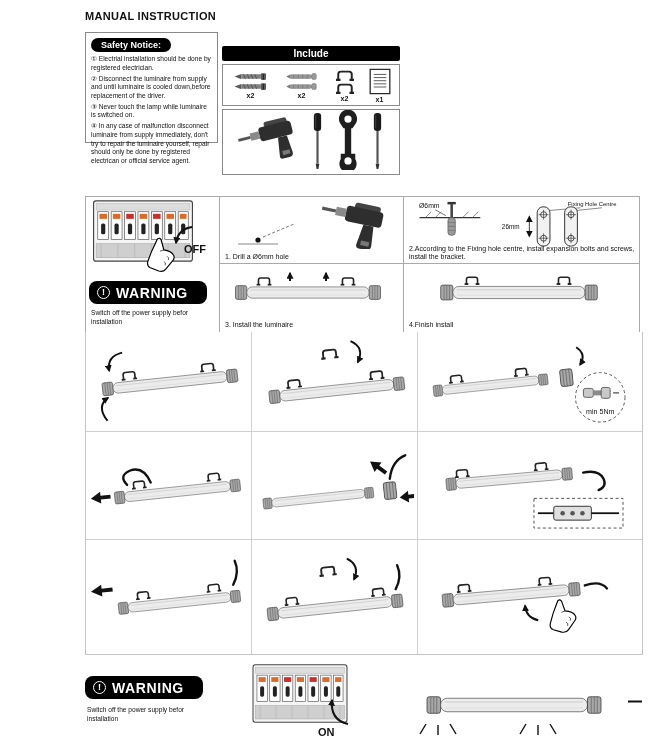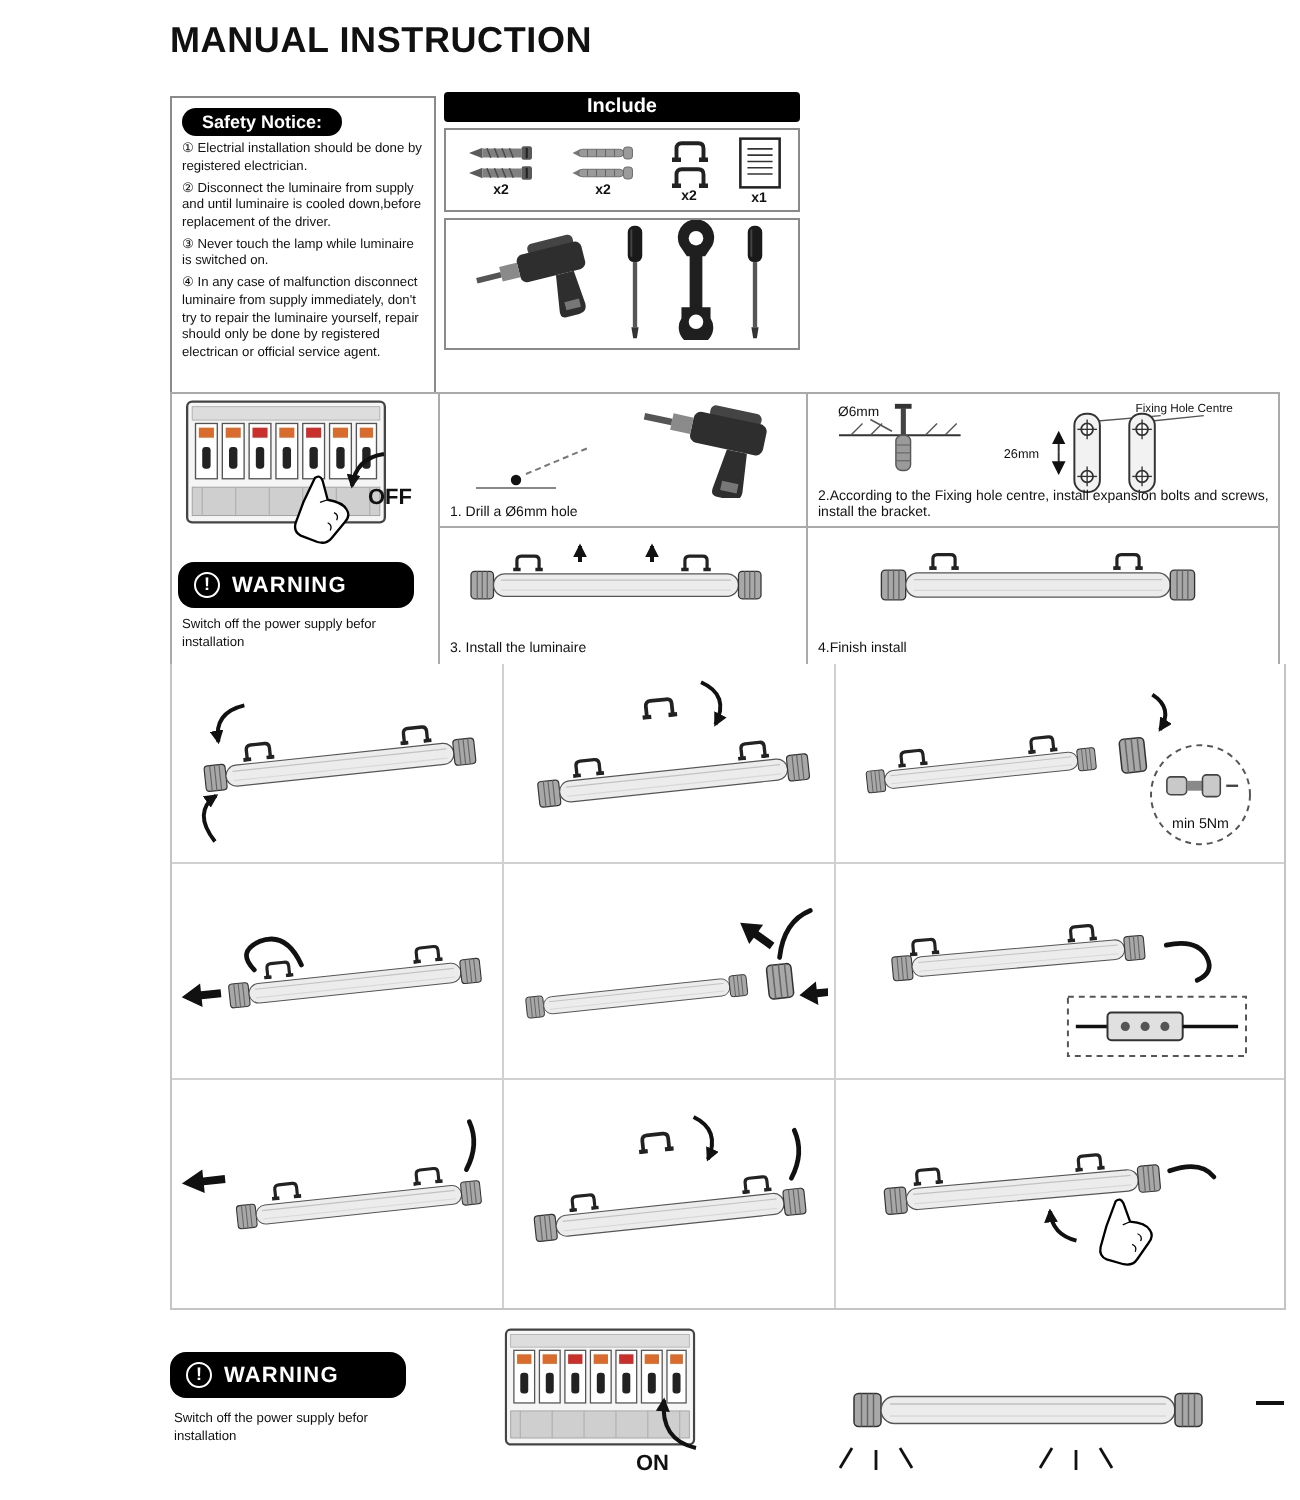--- a/index.html
+++ b/index.html
@@ -1,39 +1,39 @@
 <!DOCTYPE html>
 <html><head>
 <meta charset="utf-8">
 <style>
   *{box-sizing:border-box}
   html,body{margin:0;padding:0;background:#fff}
   body{font-family:"Liberation Sans",sans-serif;color:#111}
   .sheet{position:relative;width:650px;height:750px;background:#fff;overflow:hidden}
-  .title{position:absolute;left:85px;top:10px;font-size:18px;font-weight:bold;letter-spacing:.3px}
+  .title{position:absolute;left:85px;top:10px;font-size:11px;font-weight:bold;letter-spacing:.3px}
   .box{position:absolute;border:1px solid #8a8a8a;background:#fff}
   .pill{display:inline-block;background:#000;color:#fff;font-weight:bold;font-size:9px;border-radius:9px;padding:2px 10px;margin:5px 0 3px 5px}
   .safety-list{padding:0 5px;font-size:6.6px;line-height:1.3}
   .safety-list p{margin:0 0 2.5px}
   .include-box{position:absolute}
   .black-bar{background:#000;color:#fff;text-align:center;font-weight:bold;font-size:10px;padding:2px 4px;border-radius:2px}
   .frame{border:1px solid #8a8a8a;background:#fff}
   .items-row{display:flex;justify-content:space-around;align-items:center;height:42px;margin:3px 0;padding:2px}
   .inc-item{display:flex;flex-direction:column;align-items:center;gap:1px}
   .qty{font-size:7px;font-weight:bold}
   .tools-row{display:flex;justify-content:space-evenly;align-items:flex-end;height:66px;margin-top:3px;padding:4px}
   .steprow{position:absolute;display:flex;border:1px solid #aaa;background:#fff}
   .scol{position:relative;height:100%}
   .scol+.scol{border-left:1px solid #aaa}
   .sub{position:relative;display:flex;align-items:flex-start;justify-content:center;overflow:hidden}
   .sub.first{border-bottom:1px solid #aaa}
   .caption{position:absolute;left:5px;right:3px;bottom:2px;font-size:7px;line-height:1.15;margin:0}
   .warning-pill{position:absolute;display:flex;align-items:center;gap:6px;background:#000;color:#fff;border-radius:8px;padding:3px 8px;width:118px;height:23px}
   .warn-ico{flex:0 0 auto;width:13px;height:13px;border:1.4px solid #fff;border-radius:50%;display:flex;align-items:center;justify-content:center;font-size:9px;font-weight:bold;line-height:1}
-  .warn-txt{font-size:11px;font-weight:bold;letter-spacing:.6px}
+  .warn-txt{font-size:14px;font-weight:bold;letter-spacing:.6px}
   .note{position:absolute;font-size:6.6px;line-height:1.3;margin:0;width:120px}
   .blabel{position:absolute;font-weight:bold;font-size:11px}
   .grid-sec{position:absolute;display:grid;border:1px solid #c4c4c4;border-top:none;background:#fff}
   .gcell{position:relative;display:flex;align-items:center;justify-content:center;border-right:1px solid #d0d0d0;border-bottom:1px solid #d0d0d0;overflow:hidden}
   .gcell:nth-child(3n){border-right:none}
   .gcell:nth-child(n+7){border-bottom:none}
   svg{display:block}
   svg text{font-family:"Liberation Sans",sans-serif;fill:#111}
   .arr{fill:none;stroke:#111;stroke-width:2}
   .wire{fill:none;stroke:#111;stroke-width:2.4;stroke-linecap:round}
@@ -172,21 +172,21 @@
       <line x1="6" y1="20" x2="22" y2="20" stroke="#333" stroke-width="1"></line>
       <line x1="6" y1="24" x2="22" y2="24" stroke="#333" stroke-width="1"></line>
     </symbol>
   </defs>
 </svg>
 
 <div class="sheet">
 
   <div class="title">MANUAL INSTRUCTION</div>
 
-  <div class="box" style="left:85px;top:48px;width:133px;height:179px">
+  <div class="box" style="left:85px;top:32px;width:133px;height:111px">
     <div class="pill">Safety Notice:</div>
     <div class="safety-list">
       <p>① Electrial installation should be done by registered electrician.</p>
       <p>② Disconnect the luminaire from supply and until luminaire is cooled down,before replacement of the driver.</p>
       <p>③ Never touch the lamp while luminaire is switched on.</p>
       <p>④ In any case of malfunction disconnect luminaire from supply immediately, don't try to repair the luminaire yourself, repair should only be done by registered electrican or official service agent.</p>
     </div>
   </div>
 
   <div class="include-box" style="left:222px;top:46px;width:178px;height:146px">

